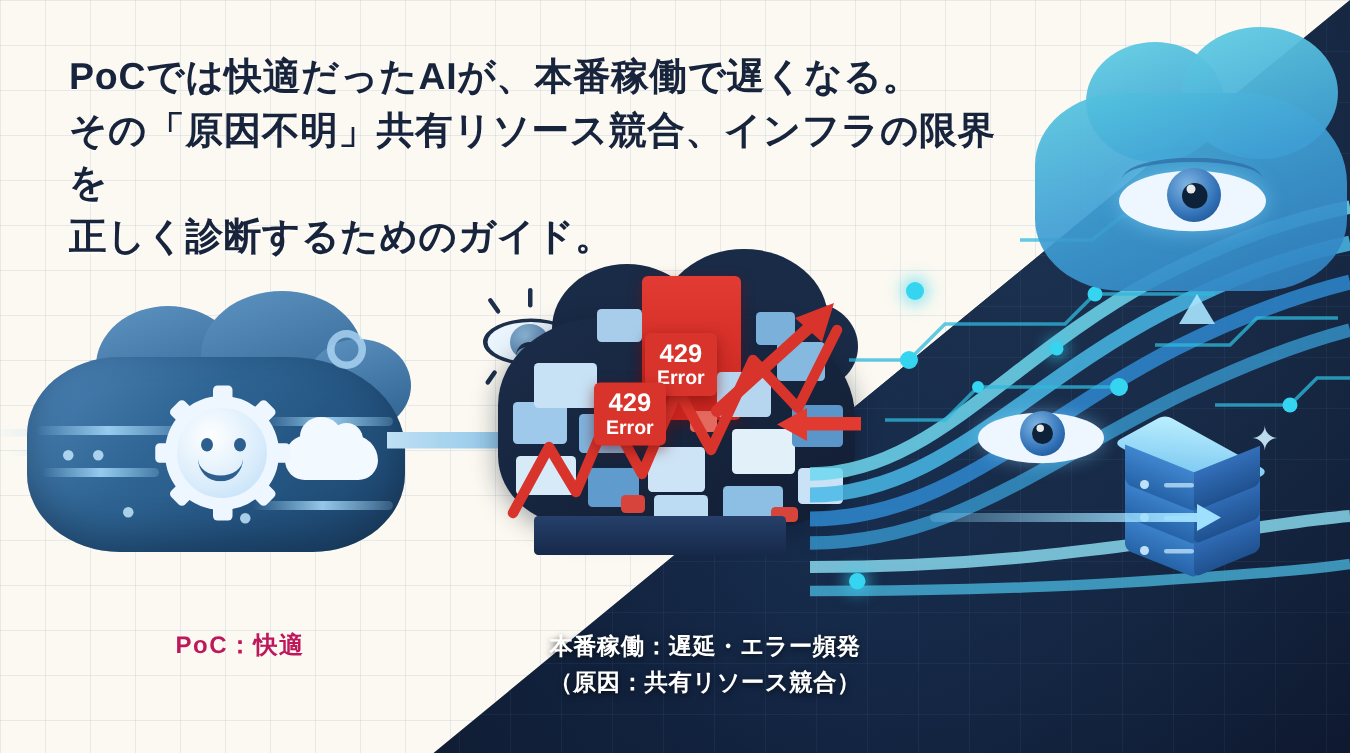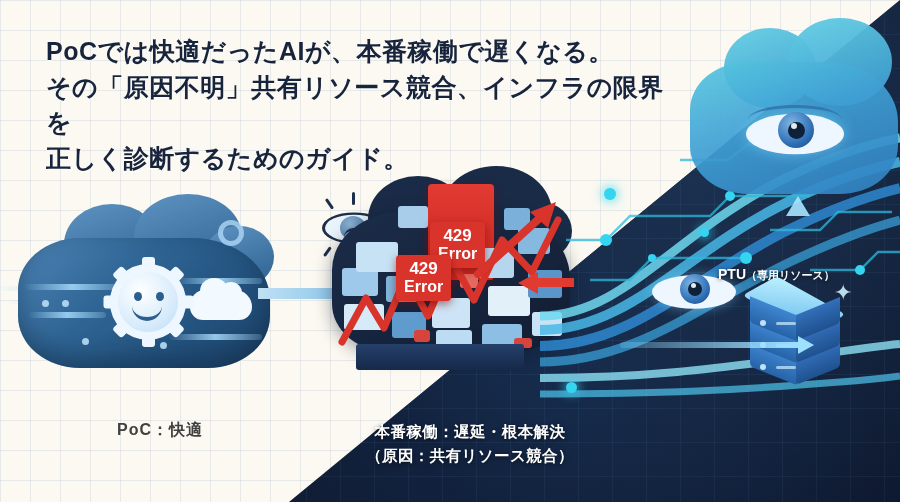--- a/index.html
+++ b/index.html
@@ -31,21 +31,21 @@
     clip-path:polygon(100% 0,100% 100%,289px 100%,900px 0);}
 
   
   .headline{position:absolute;left:46px;top:34px;width:620px;
     color:#18243c;font-weight:700;font-size:25px;line-height:1.42;
     letter-spacing:.5px;white-space:pre-line;
     text-shadow:0 1px 0 rgba(255,255,255,.6);}
 
   
   .lbl{position:absolute;font-weight:700;white-space:pre-line;text-align:center;}
-  .lbl.dark{color:#404040;}
+  .lbl.dark{color:#be185d;}
   .lbl.light{color:#ffffff;text-shadow:0 1px 4px rgba(0,0,0,.65);}
 
   .cap-poc{left:60px;top:420px;width:200px;font-size:16px;letter-spacing:1px;}
   .cap-prod{left:320px;top:420px;width:300px;font-size:15.5px;line-height:1.55;letter-spacing:.4px;}
   .cap-ptu{left:630px;top:420px;width:250px;font-size:15.5px;line-height:1.55;letter-spacing:.4px;}
 
   .tag-shared{left:368px;top:348px;width:140px;font-size:14.5px;}
   .tag-ptu{left:718px;top:250px;width:170px;font-size:14px;text-align:left;}
   .tag-ptu .sub{font-size:11px;font-weight:700;}
   .tag-latency{left:470px;top:190px;width:110px;font-size:13px;color:#17243d;
@@ -114,21 +114,21 @@
   .cb1{left:36px;top:-36px;width:100px;height:86px;}
   .cb2{left:108px;top:-46px;width:112px;height:94px;}
   .cb3{left:178px;top:-10px;width:62px;height:58px;}
   .doc{position:absolute;border-radius:3px;}
   .red-panel{position:absolute;background:linear-gradient(180deg,#e23b33,#c8241e);border-radius:4px;
     box-shadow:0 3px 9px rgba(120,12,10,.45);}
   .badge{position:absolute;background:#d9342c;border-radius:4px;color:#fff;
     font-weight:700;text-align:center;line-height:1.08;padding:5px 8px;
     box-shadow:0 3px 9px rgba(110,12,10,.55);}
   .badge .n{font-size:17px;display:block;}
-  .badge .t{font-size:16px;display:block;}
+  .badge .t{font-size:13px;display:block;}
   .zig{position:absolute;left:0;top:0;}
   .red-arrow{position:absolute;}
   .red-arrow .sh{position:absolute;height:9px;background:#e03a31;}
   .red-arrow .hd{position:absolute;width:0;height:0;
     border-top:11px solid transparent;border-bottom:11px solid transparent;}
   .tag-bar{position:absolute;left:356px;top:344px;width:168px;height:26px;
     background:linear-gradient(180deg,#25406a,#16294a);border-radius:3px;}
   .cloud-eye{position:absolute;left:690px;top:62px;width:208px;height:132px;}
   .ce-body{position:absolute;inset:0;
     background:linear-gradient(160deg,#56c8e0 0%,#3f9fd4 45%,#2f7fc0 100%);
@@ -336,23 +336,20 @@
 
   <div class="up-arrow" style="left:786px;top:196px;"></div>
 
   <div class="mid-eye">
     <div class="me-shell"></div>
     <div class="me-iris"></div>
     <div class="me-pupil"></div>
     <div class="me-glint"></div>
   </div>
 
-  <div class="lbl light tag-ptu">
-    <span>PTU</span><span class="sub">（専用リソース）</span>
-  </div>
 
   <div class="server">
     <div class="srv-tier" style="left:6px;top:52px;">
       <div class="srv-fl"></div>
         <div class="srv-fr"></div>
       <div class="srv-led" style="left:12px;top:34px;"></div>
       <div class="srv-slot" style="left:28px;top:36px;"></div>
     </div>
     <div class="srv-tier" style="left:6px;top:30px;">
       <div class="srv-fl"></div>
@@ -373,16 +370,16 @@
   <div class="arrow-flow" style="left:620px;top:336px;width:200px;height:18px;">
     <div class="sh" style="left:0;top:6px;width:182px;"></div>
     <div class="hd" style="left:178px;top:0;"></div>
   </div>
 
   <div class="node" style="left:604px;top:188px;width:12px;height:12px;"></div>
   <div class="node" style="left:700px;top:228px;width:9px;height:9px;"></div>
   <div class="node" style="left:566px;top:382px;width:11px;height:11px;"></div>
 
   <div class="lbl dark cap-poc">PoC：快適</div>
-  <div class="lbl light cap-prod">本番稼働：遅延・根本解決
+  <div class="lbl light cap-prod">本番稼働：遅延・エラー頻発
 （原因：共有リソース競合）</div>
 
 </div>
 
 </body></html>

